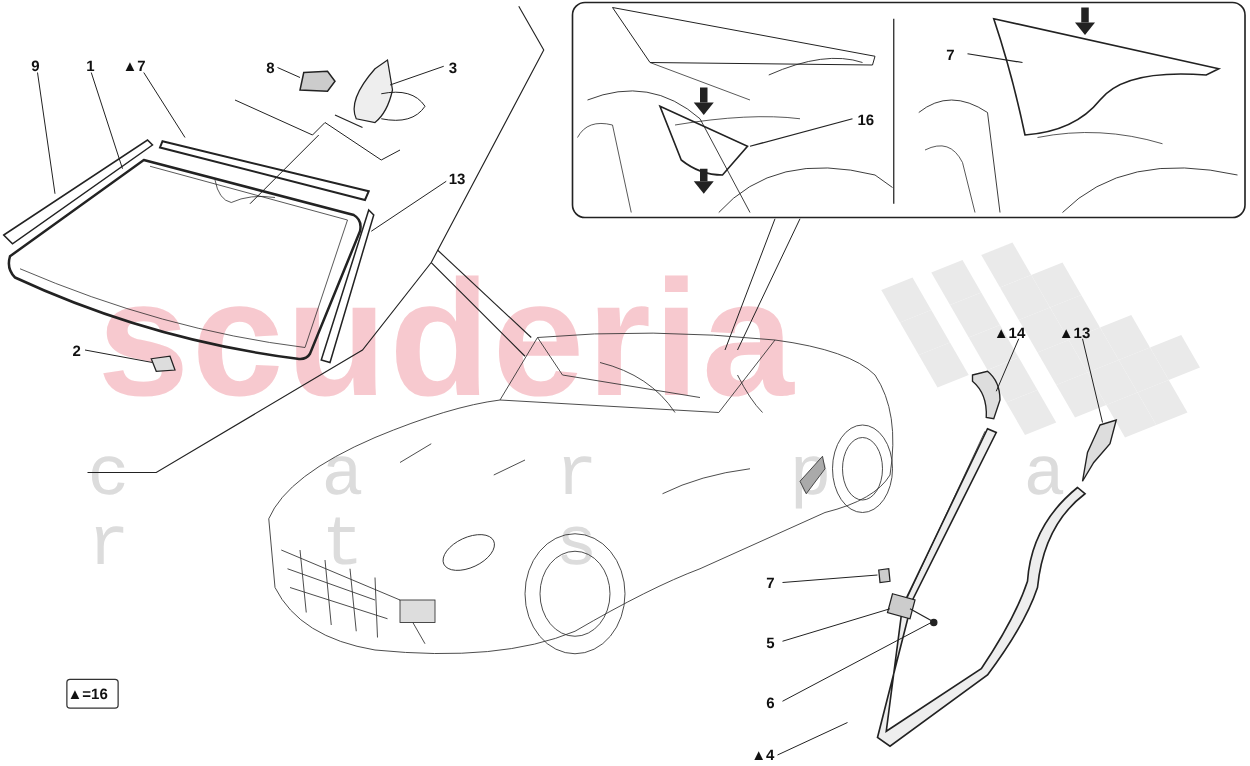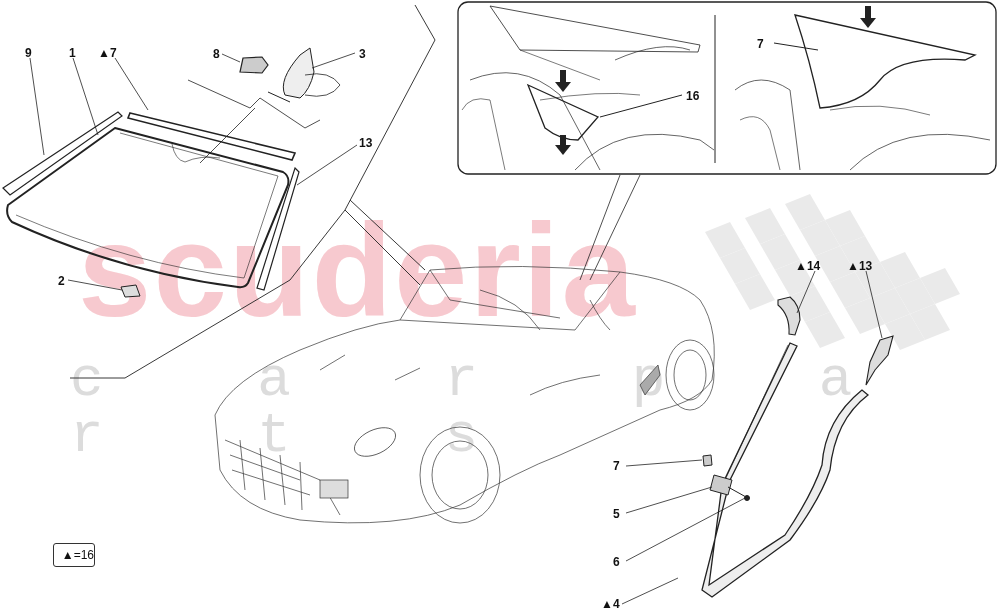--- a/index.html
+++ b/index.html
@@ -1,21 +1,21 @@
 <!DOCTYPE html>
 <html><head>
 <meta charset="utf-8">
 <style>
   html,body{margin:0;padding:0;background:#fff;}
   body{width:1000px;height:613px;position:relative;overflow:hidden;font-family:"Liberation Sans",sans-serif;}
   #stage{position:absolute;left:0;top:0;width:1000px;height:613px;}
   .callout{position:absolute;font-family:"Liberation Sans",sans-serif;font-weight:bold;font-size:12px;color:#111;line-height:12px;white-space:nowrap;}
   .wm-big{position:absolute;left:78px;top:205px;font-family:"Liberation Sans",sans-serif;font-weight:bold;font-size:132px;letter-spacing:2px;color:#f5b8bf;opacity:.75;line-height:1;}
   .wm-small{position:absolute;left:70px;top:352px;font-family:Liberation Mono, monospace;font-size:56px;letter-spacing:60px;color:#dcdcdc;line-height:1;}
-  .legend-box{position:absolute;left:53px;top:543px;width:42px;height:24px;border:1.4px solid #333;border-radius:3px;box-sizing:border-box;display:flex;align-items:center;justify-content:flex-end;font-family:"Liberation Sans",sans-serif;font-weight:normal;font-size:12px;color:#111;}
+  .legend-box{position:absolute;left:53px;top:543px;width:42px;height:24px;border:1.4px solid #333;border-radius:3px;box-sizing:border-box;display:flex;align-items:center;justify-content:flex-start;font-family:"Liberation Sans",sans-serif;font-weight:bold;font-size:12px;color:#111;}
   svg{position:absolute;left:0;top:0;}
 </style>
 </head>
 <body>
 
 <div id="stage">
 
   <div class="wm-big">scuderia</div>
   <div class="wm-small">c a r p a r t s</div>
 

